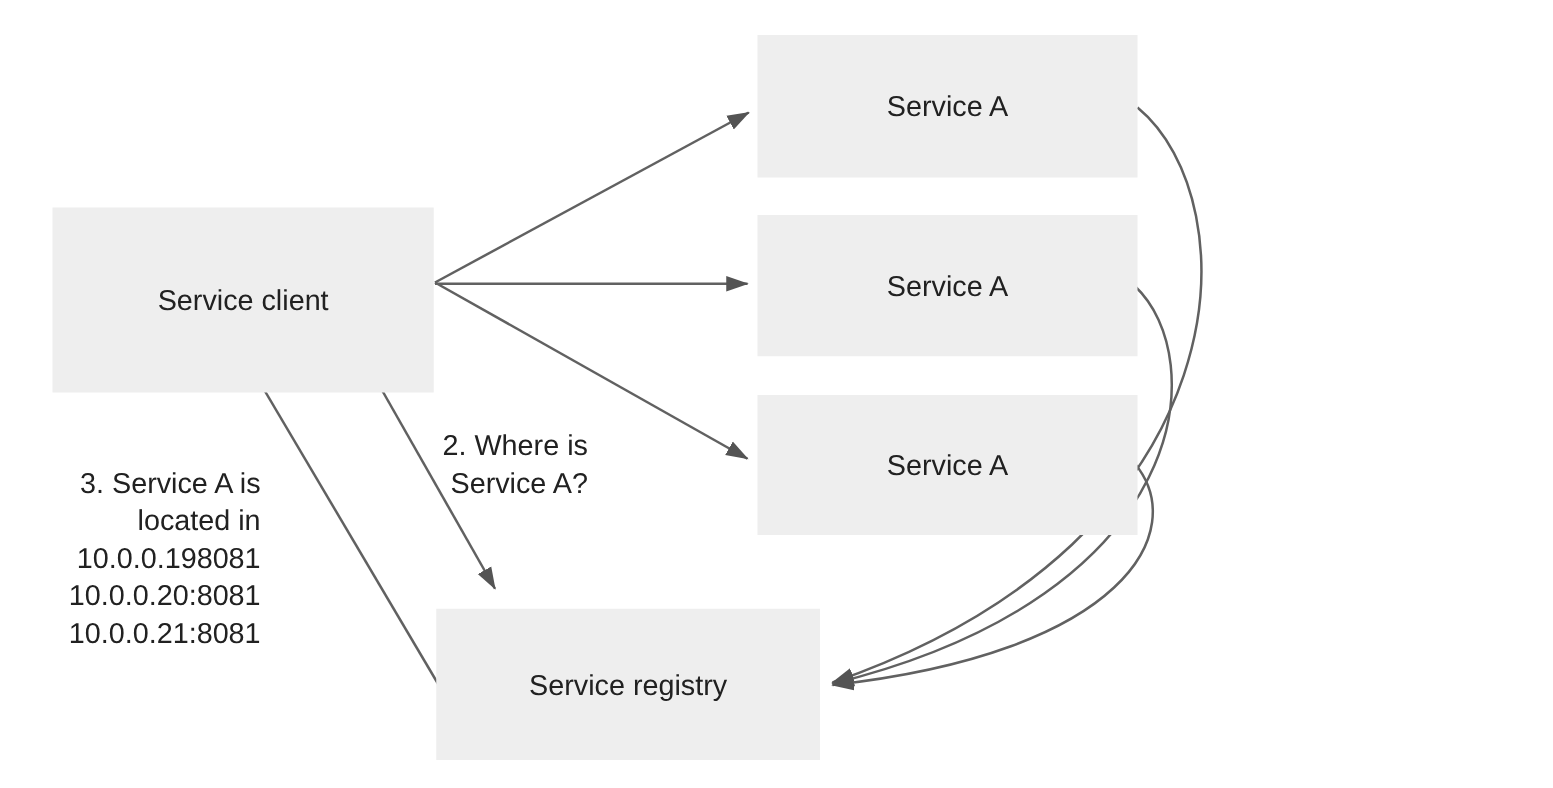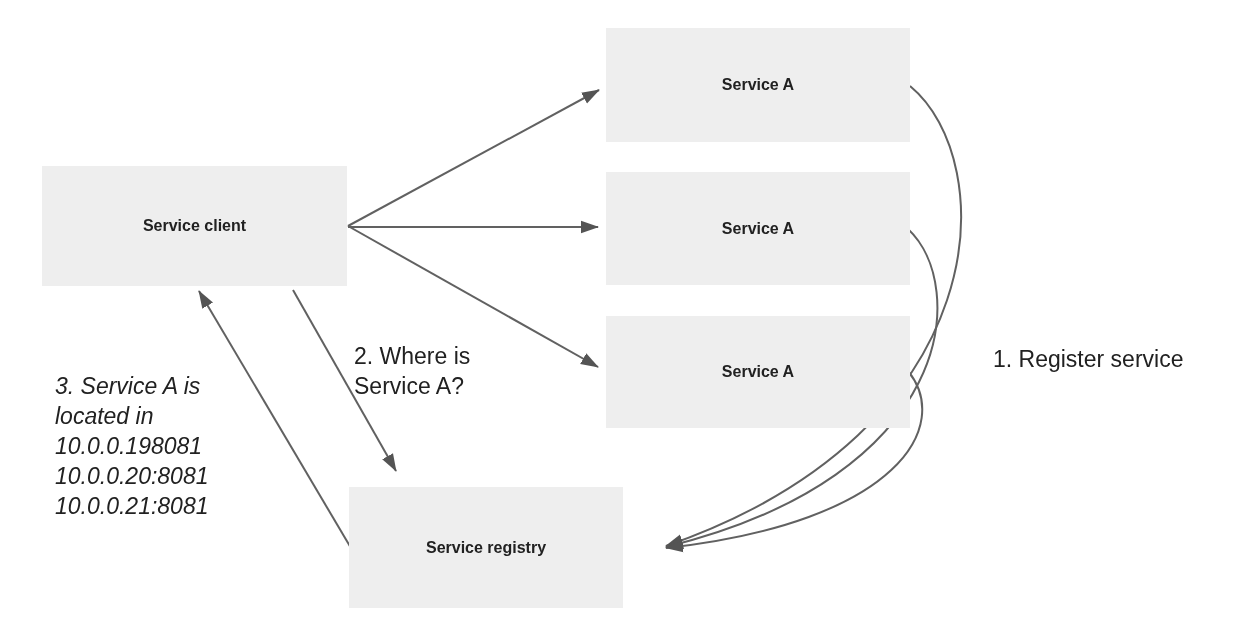--- a/index.html
+++ b/index.html
@@ -22,40 +22,40 @@
     height: 630px;
   }
   .node {
     position: absolute;
     background: #eeeeee;
     color: #212121;
     display: flex;
     flex-direction: column;
     align-items: center;
     justify-content: center;
-    font-size: 16px;
+    font-size: 23px;
     line-height: 30px;
     text-align: center;
-    font-weight: bold;
   }
-  .node-client   { left: 42px;  top: 166px; width: 305px; height: 120px; }
+  .node-client   { left: 42px;  top: 166px; width: 305px; height: 148px; }
   .node-a1       { left: 606px; top: 28px;  width: 304px; height: 114px; }
   .node-a2       { left: 606px; top: 172px; width: 304px; height: 113px; }
   .node-a3       { left: 606px; top: 316px; width: 304px; height: 112px; }
-  .node-registry { left: 349px; top: 487px; width: 274px; height: 121px; }
+  .node-registry { left: 349px; top: 487px; width: 307px; height: 121px; }
   .annotation {
     position: absolute;
     color: #212121;
     font-size: 23px;
     line-height: 30px;
     white-space: pre-line;
+    text-align: right;
   }
   .ann-register { left: 993px; top: 344px; }
   .ann-where    { left: 354px; top: 341px; }
-  .ann-located  { left: 55px;  top: 371px; font-style: italic; }
+  .ann-located  { left: 55px;  top: 371px; }
 </style>
 </head>
 <body>
 
 <div class="canvas">
 
   <svg class="edges-layer" viewBox="0 0 1242 630" xmlns="http://www.w3.org/2000/svg">
     <defs>
       <marker id="arrow" markerUnits="userSpaceOnUse" markerWidth="20" markerHeight="14" refX="17" refY="7" orient="auto">
         <path d="M0,0.8 L18,7 L0,13.2 z" fill="#545454"></path>
@@ -88,21 +88,20 @@
   </div>
 
   <div class="node node-a3">
     <span>Service A</span>
   </div>
 
   <div class="node node-registry">
     <span>Service registry</span>
   </div>
 
-  <div class="annotation ann-register">1. Register service</div>
 
   <div class="annotation ann-where">2. Where is
 Service A?</div>
 
   <div class="annotation ann-located">3. Service A is
 located in
 10.0.0.198081
 10.0.0.20:8081
 10.0.0.21:8081</div>
 

